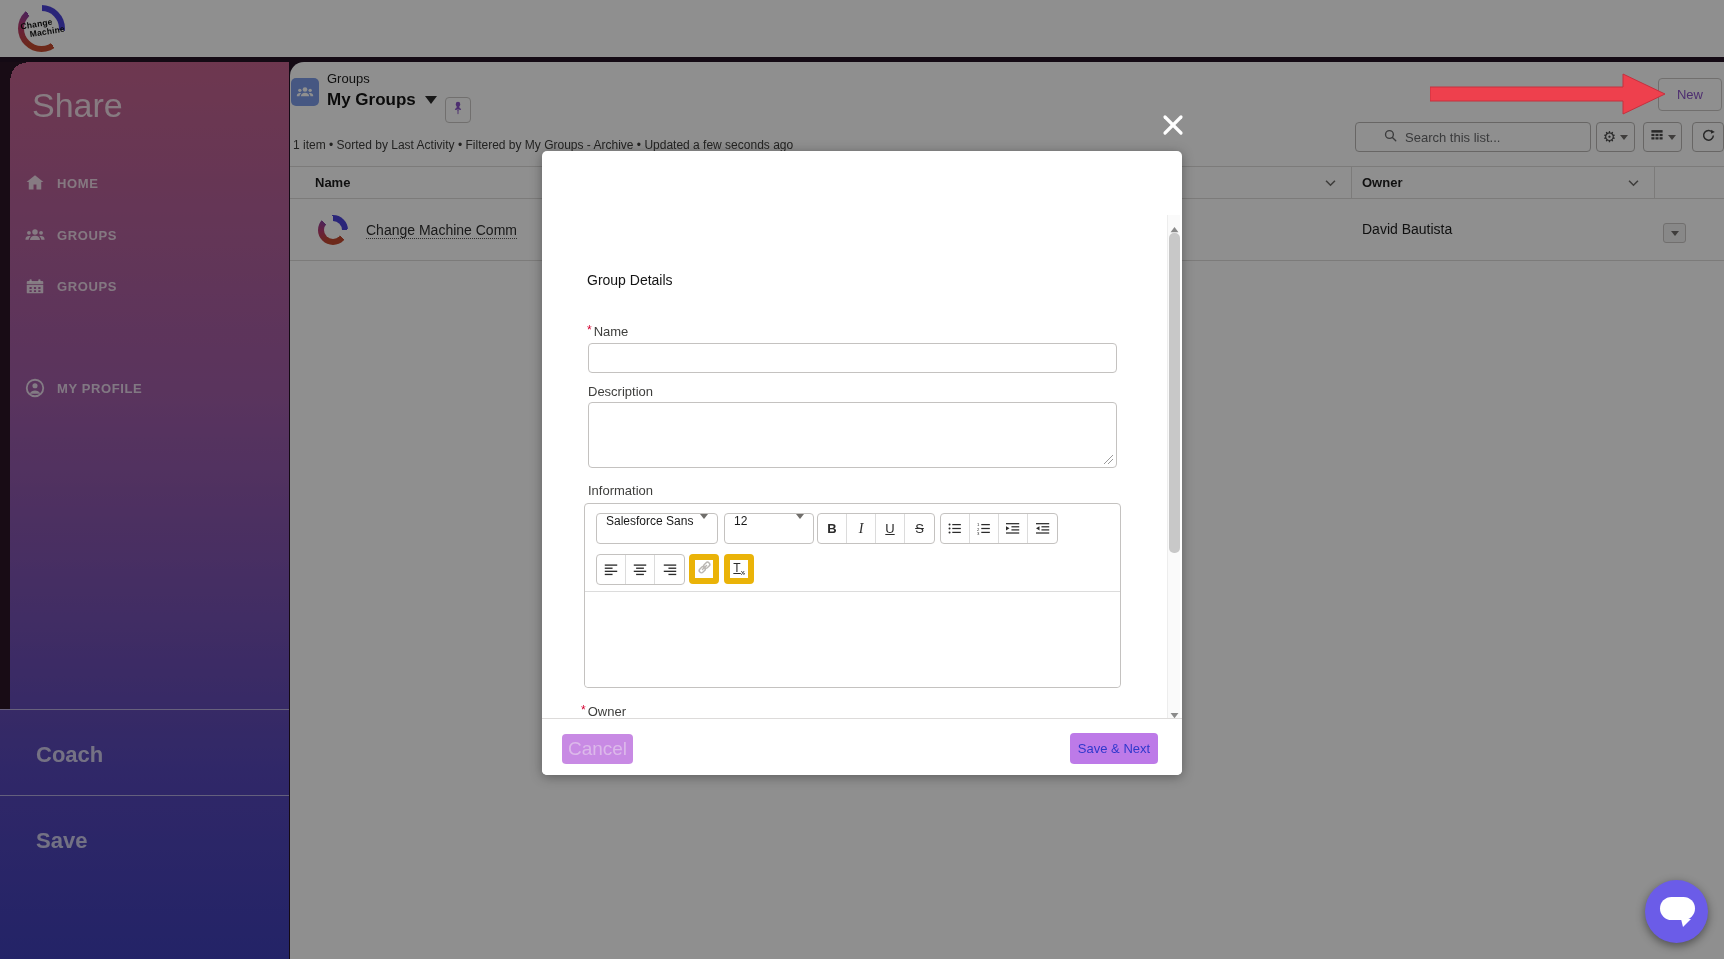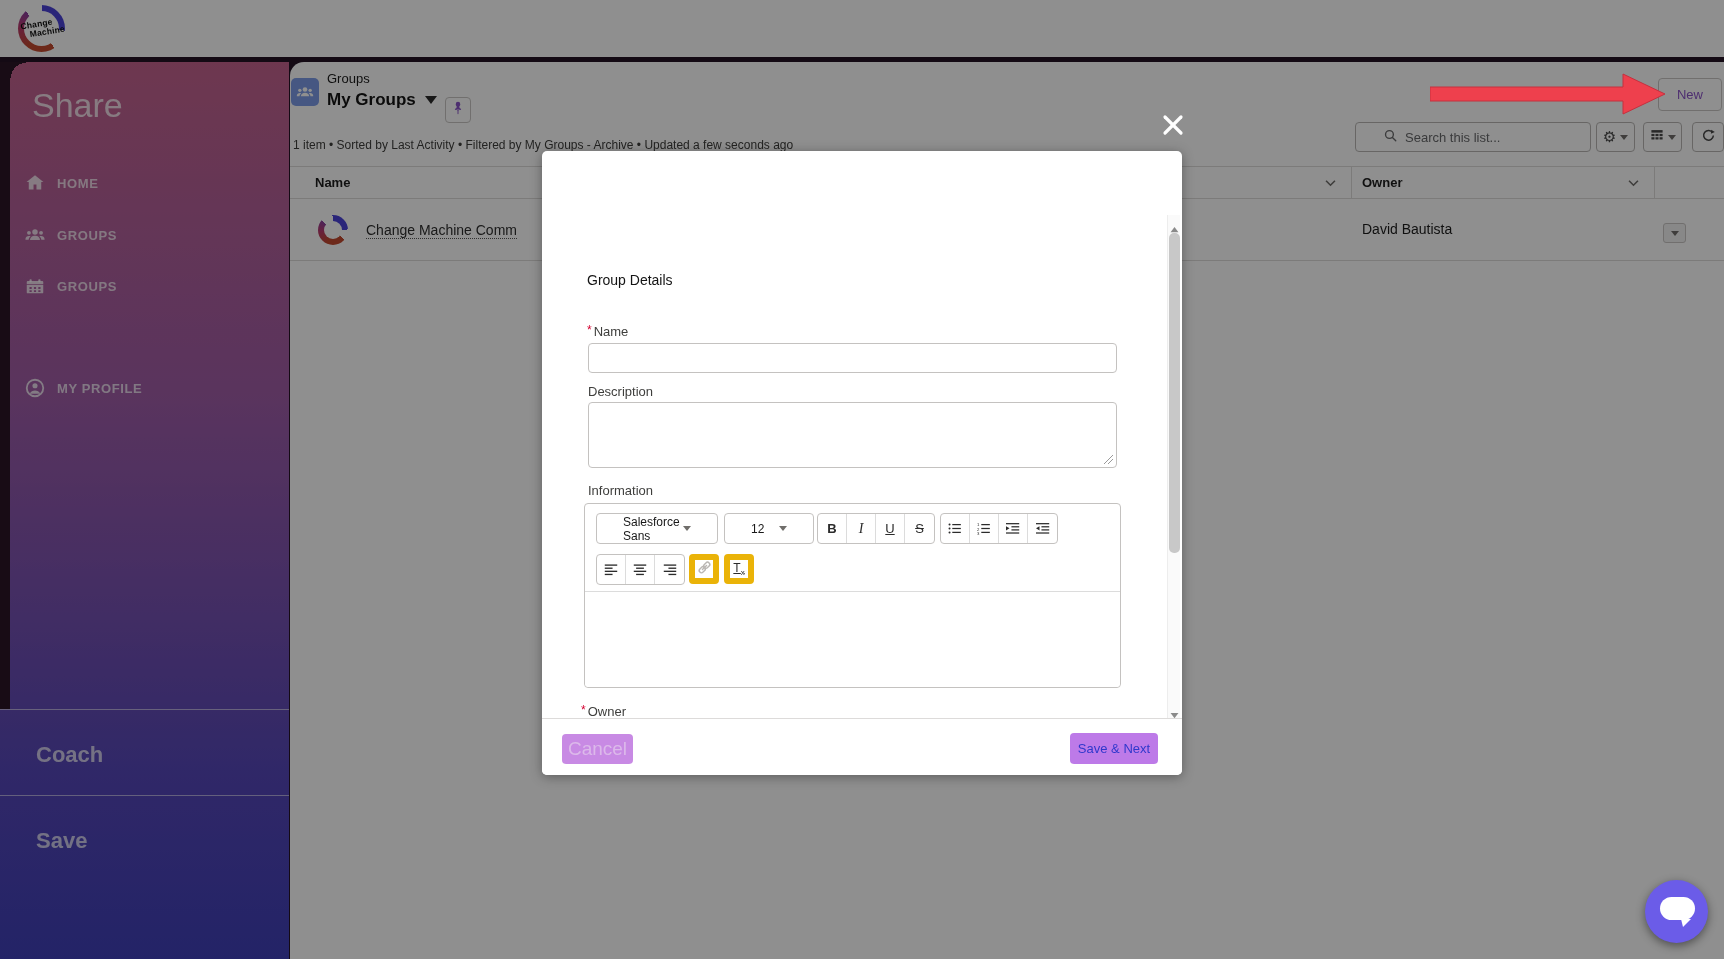--- a/index.html
+++ b/index.html
@@ -82,22 +82,22 @@
 
   .m-heading { position:absolute; left:45px; top:121px; font-size:14px; font-weight:normal; color:#141414; }
   .m-label { position:absolute; font-size:13px; color:#3e3e3c; }
   .req { color:#d40030; margin-right:2px; font-size:12px; vertical-align:2px; }
   .m-input { position:absolute; left:46px; width:529px; border:1px solid #c4c2c0; border-radius:4px; background:#fff; }
   .resize-grip { position:absolute; right:3px; bottom:3px; width:9px; height:9px;
     background:linear-gradient(135deg, transparent 0 45%, #9a9a9a 45% 52%, transparent 52% 70%, #9a9a9a 70% 77%, transparent 77%); }
 
   .rte { position:absolute; left:42px; top:352px; width:537px; height:185px; border:1px solid #c4c2c0; border-radius:4px; background:#fff; }
   .rte-divider { position:absolute; left:0; top:87px; width:535px; border-bottom:1px solid #dcdcdc; }
-  .rte-select { position:absolute; height:31px; border:1px solid #c4c2c0; border-radius:4px; display:flex; align-items:center;
-    justify-content:space-between; padding:0 26px; font-size:12px; color:#181818; cursor:pointer; background:#fff; }
+  .rte-select { position:absolute; height:31px; border:1px solid #c4c2c0; border-radius:4px; display:flex; align-items:flex-start;
+    justify-content:space-between; padding:0 9px; font-size:12px; color:#181818; cursor:pointer; background:#fff; }
   .btn-group { position:absolute; height:31px; display:flex; border:1px solid #c4c2c0; border-radius:4px; overflow:hidden; background:#fff; }
   .btn-group .tbtn { width:29px; height:100%; display:flex; align-items:center; justify-content:center; border-right:1px solid #dcdcdc; cursor:pointer; color:#2b2b2b; }
   .btn-group .tbtn:last-child { border-right:none; }
   .tbtn-solo { position:absolute; width:30px; height:30px; border:6px solid #eab308; border-radius:4px; background:#fff;
     display:flex; align-items:center; justify-content:center; cursor:pointer; color:#2b2b2b; }
   .g-bold { font-weight:bold; font-size:13px; }
   .g-italic { font-family:"Liberation Serif", serif; font-style:italic; font-size:14px; }
   .g-under { font-size:13px; text-decoration:underline; }
   .g-strike { font-size:13px; text-decoration:line-through; }
   .g-clear { font-size:12px; text-decoration:underline; }

